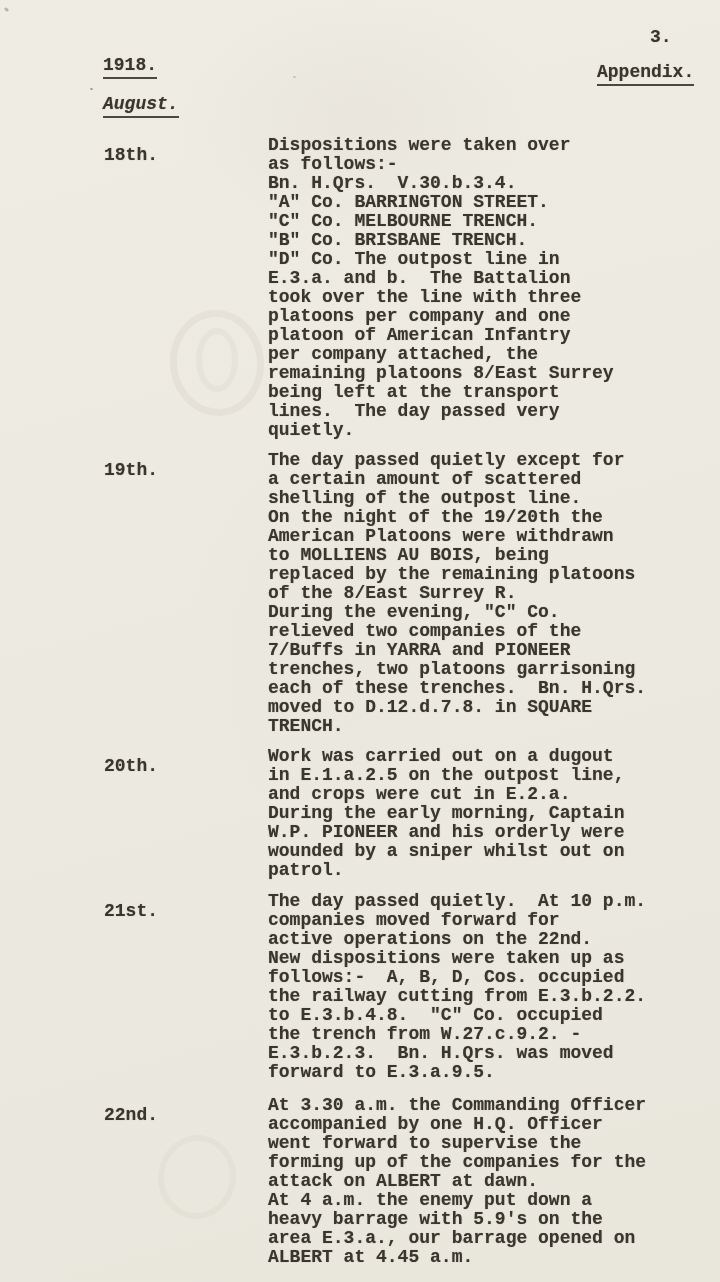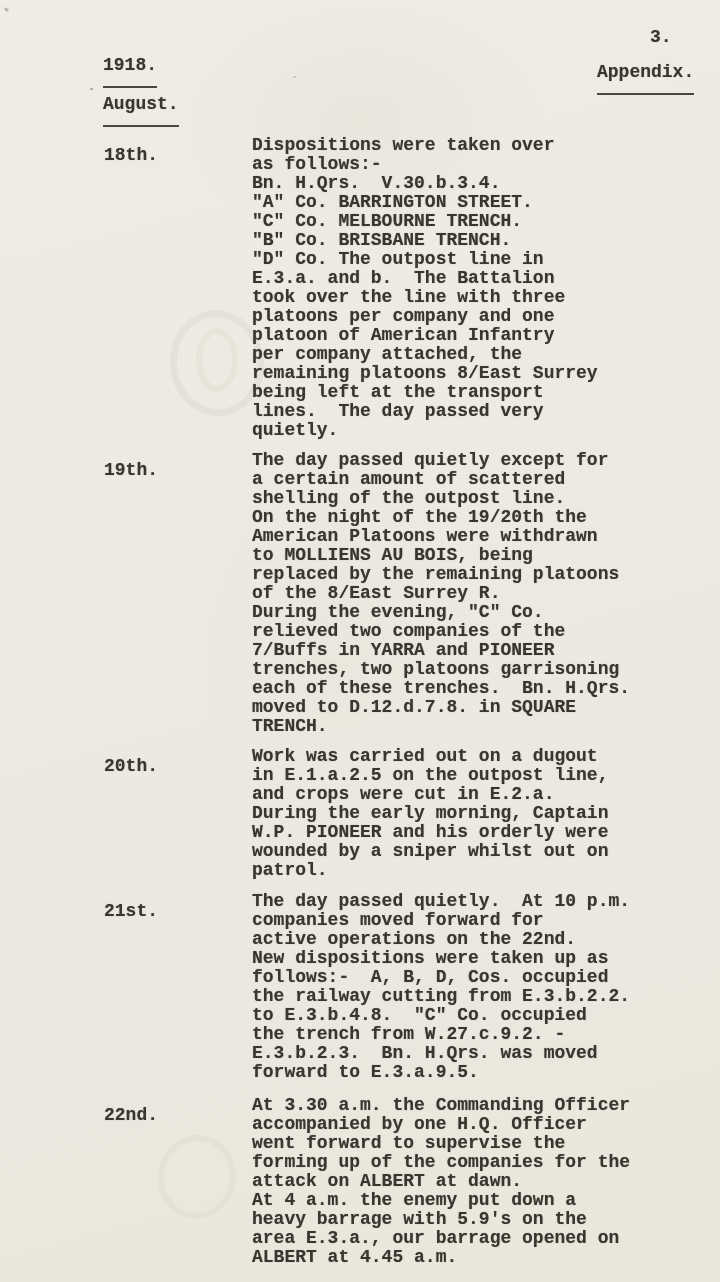--- a/index.html
+++ b/index.html
@@ -19,25 +19,25 @@
     font-family: "Liberation Mono", "DejaVu Sans Mono", monospace;
     font-weight: bold;
     font-size: 18px;
     line-height: 19px;
     color: #3a362e;
     text-shadow: 0 0 1px rgba(58,53,46,0.45);
   }
   .abs { position: absolute; }
   .underlined {
     border-bottom: 2px solid rgba(58,53,46,0.9);
-    padding-bottom: 11px;
+    padding-bottom: 2px;
   }
   .entry-date { position: absolute; left: 104px; top: 0; margin-top: 10px; }
   .entry-text {
-    position: absolute; left: 252px; top: 0;
+    position: absolute; left: 268px; top: 0;
     white-space: pre;
   }
   .ghost {
     position: absolute;
     border-radius: 50%;
     pointer-events: none;
   }
   .ghost-outer-1 {
     left: 170px; top: 310px; width: 80px; height: 92px;
     border: 7px solid rgba(125,113,90,0.07);
@@ -72,21 +72,21 @@
   <div class="speck speck-1"></div>
   <div class="speck speck-2"></div>
   <div class="speck speck-3"></div>
 
   <div class="abs" style="left:650px; top:28px;">3.</div>
 
   <div class="abs underlined" style="left:103px; top:56px;">1918.</div>
 
   <div class="abs underlined" style="left:597px; top:63px;">Appendix.</div>
 
-  <div class="abs underlined" style="left:103px; top:95px;">August.</div>
+  <div class="abs underlined" style="left:103px; top:95px;font-style:italic;">August.</div>
 
   <div class="abs" style="left:0; top:136px; width:720px;">
     <span class="entry-date">18th.</span>
     <div class="entry-text">Dispositions were taken over
 as follows:-
 Bn. H.Qrs.  V.30.b.3.4.
 "A" Co. BARRINGTON STREET.
 "C" Co. MELBOURNE TRENCH.
 "B" Co. BRISBANE TRENCH.
 "D" Co. The outpost line in

